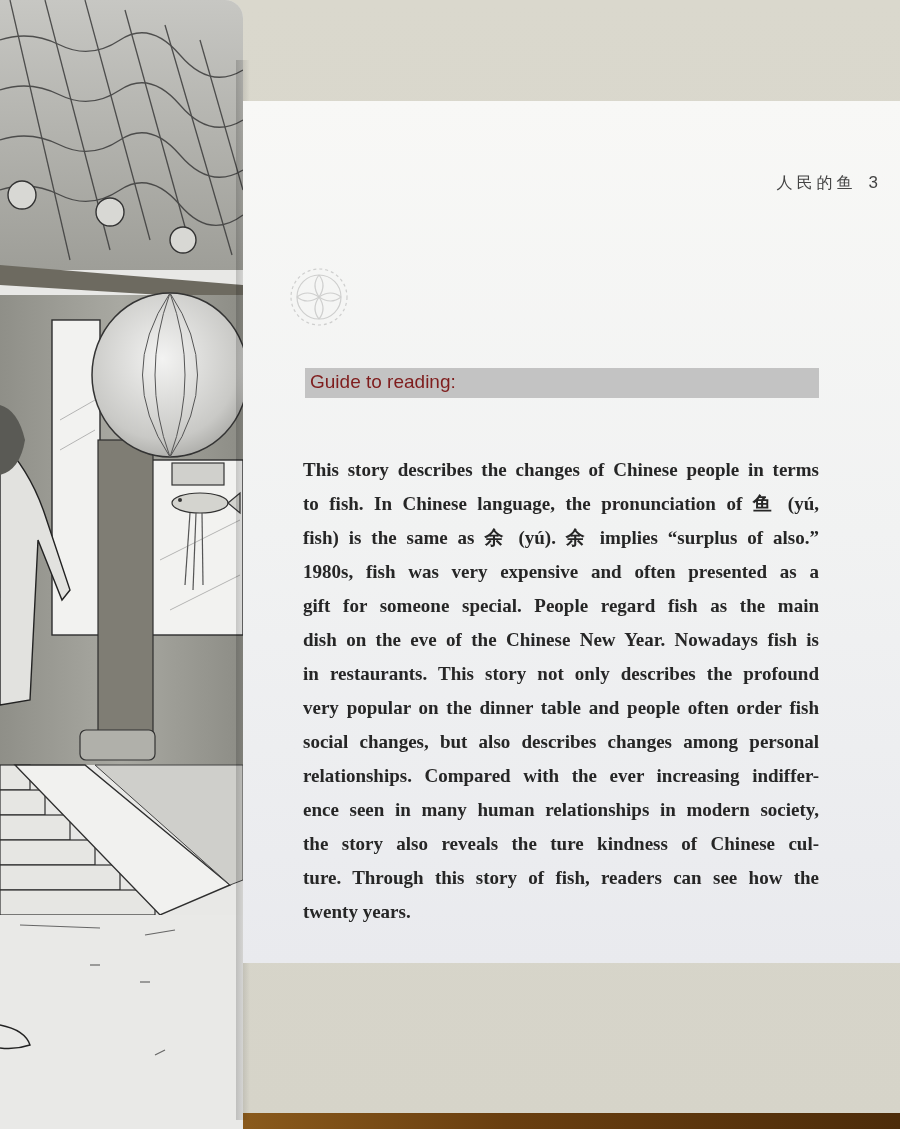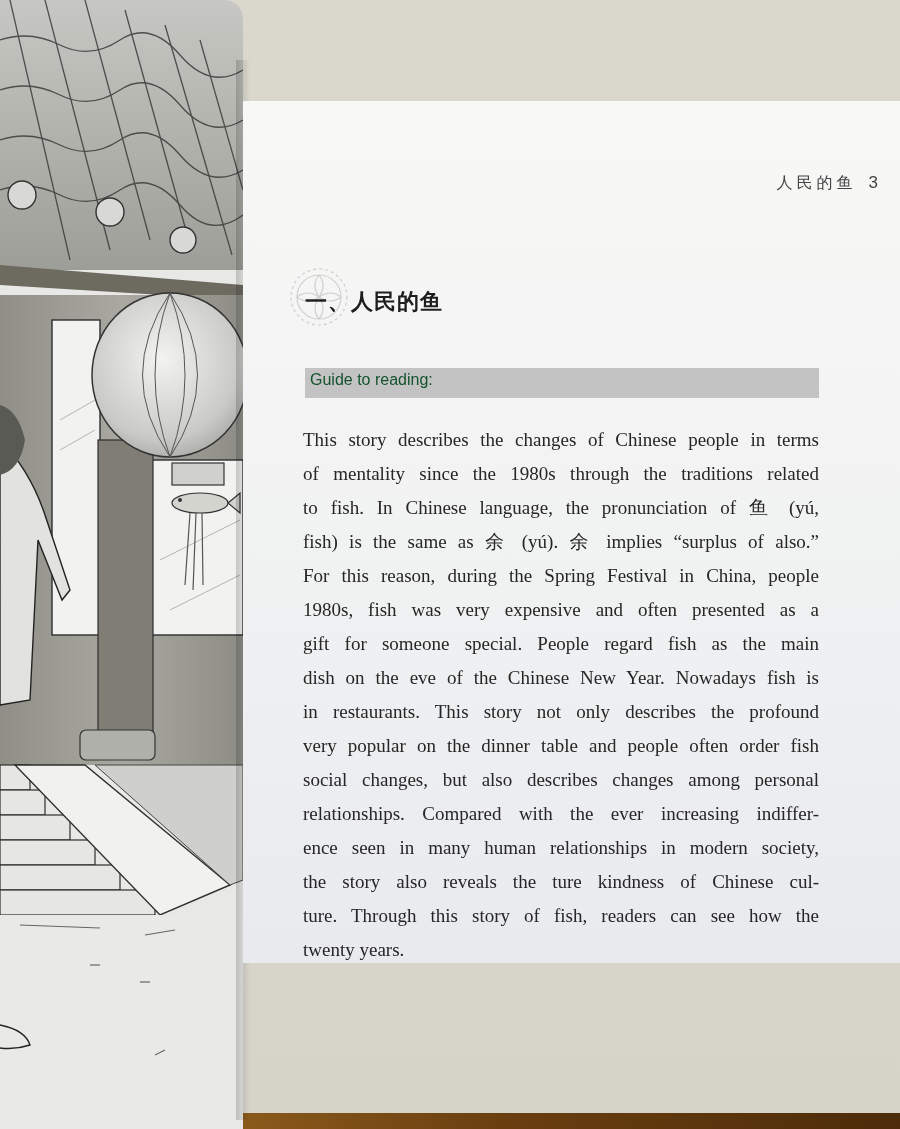--- a/index.html
+++ b/index.html
@@ -82,31 +82,32 @@
     .guide-bar {
       position: absolute;
       left: 62px; top: 267px;
       width: 514px; height: 30px;
       background: #c3c3c3;
     }
     .guide-label {
       position: absolute;
       left: 5px; top: 3px;
       font-family: "Liberation Sans", sans-serif;
-      font-size: 16px;
-      color: #14532d;
+      font-size: 19px;
+      color: #7f1d1d;
     }
     .body-text {
       position: absolute;
-      left: 60px; top: 322px;
+      left: 60px; top: 352px;
       width: 516px;
       font-family: "Liberation Serif", serif;
       font-size: 19px;
       line-height: 34px;
       color: #262626;
+      font-weight: bold;
     }
     .body-line {
       display: block;
       text-align: justify;
       text-align-last: justify;
       white-space: nowrap;
       height: 34px;
     }
     .body-line.last { text-align-last: left; }
   </style>
@@ -230,34 +231,29 @@
     <g fill="none" stroke="#888" stroke-width="1.2">
       <circle cx="32" cy="32" r="22"></circle>
       <path d="M32 10 Q40 20 32 32 Q24 20 32 10"></path>
       <path d="M54 32 Q44 40 32 32 Q44 24 54 32"></path>
       <path d="M32 54 Q24 44 32 32 Q40 44 32 54"></path>
       <path d="M10 32 Q20 24 32 32 Q20 40 10 32"></path>
       <circle cx="32" cy="32" r="28" stroke-dasharray="3 3"></circle>
     </g>
   </svg>
 
-  <div class="chapter-title">
-    <span>一、</span><span>人民的鱼</span>
-  </div>
 
   <div class="guide-bar">
     <span class="guide-label">Guide to reading:</span>
   </div>
 
   <div class="body-text">
     <span class="body-line">This story describes the changes of Chinese people in terms</span>
-    <span class="body-line">of mentality since the 1980s through the traditions related</span>
     <span class="body-line">to fish. In Chinese language, the pronunciation of 鱼 (yú,</span>
     <span class="body-line">fish) is the same as 余 (yú). 余 implies “surplus of also.”</span>
-    <span class="body-line">For this reason, during the Spring Festival in China, people</span>
     <span class="body-line">1980s, fish was very expensive and often presented as a</span>
     <span class="body-line">gift for someone special. People regard fish as the main</span>
     <span class="body-line">dish on the eve of the Chinese New Year. Nowadays fish is</span>
     <span class="body-line">in restaurants. This story not only describes the profound</span>
     <span class="body-line">very popular on the dinner table and people often order fish</span>
     <span class="body-line">social changes, but also describes changes among personal</span>
     <span class="body-line">relationships. Compared with the ever increasing indiffer-</span>
     <span class="body-line">ence seen in many human relationships in modern society,</span>
     <span class="body-line">the story also reveals the ture kindness of Chinese cul-</span>
     <span class="body-line">ture. Through this story of fish, readers can see how the</span>

